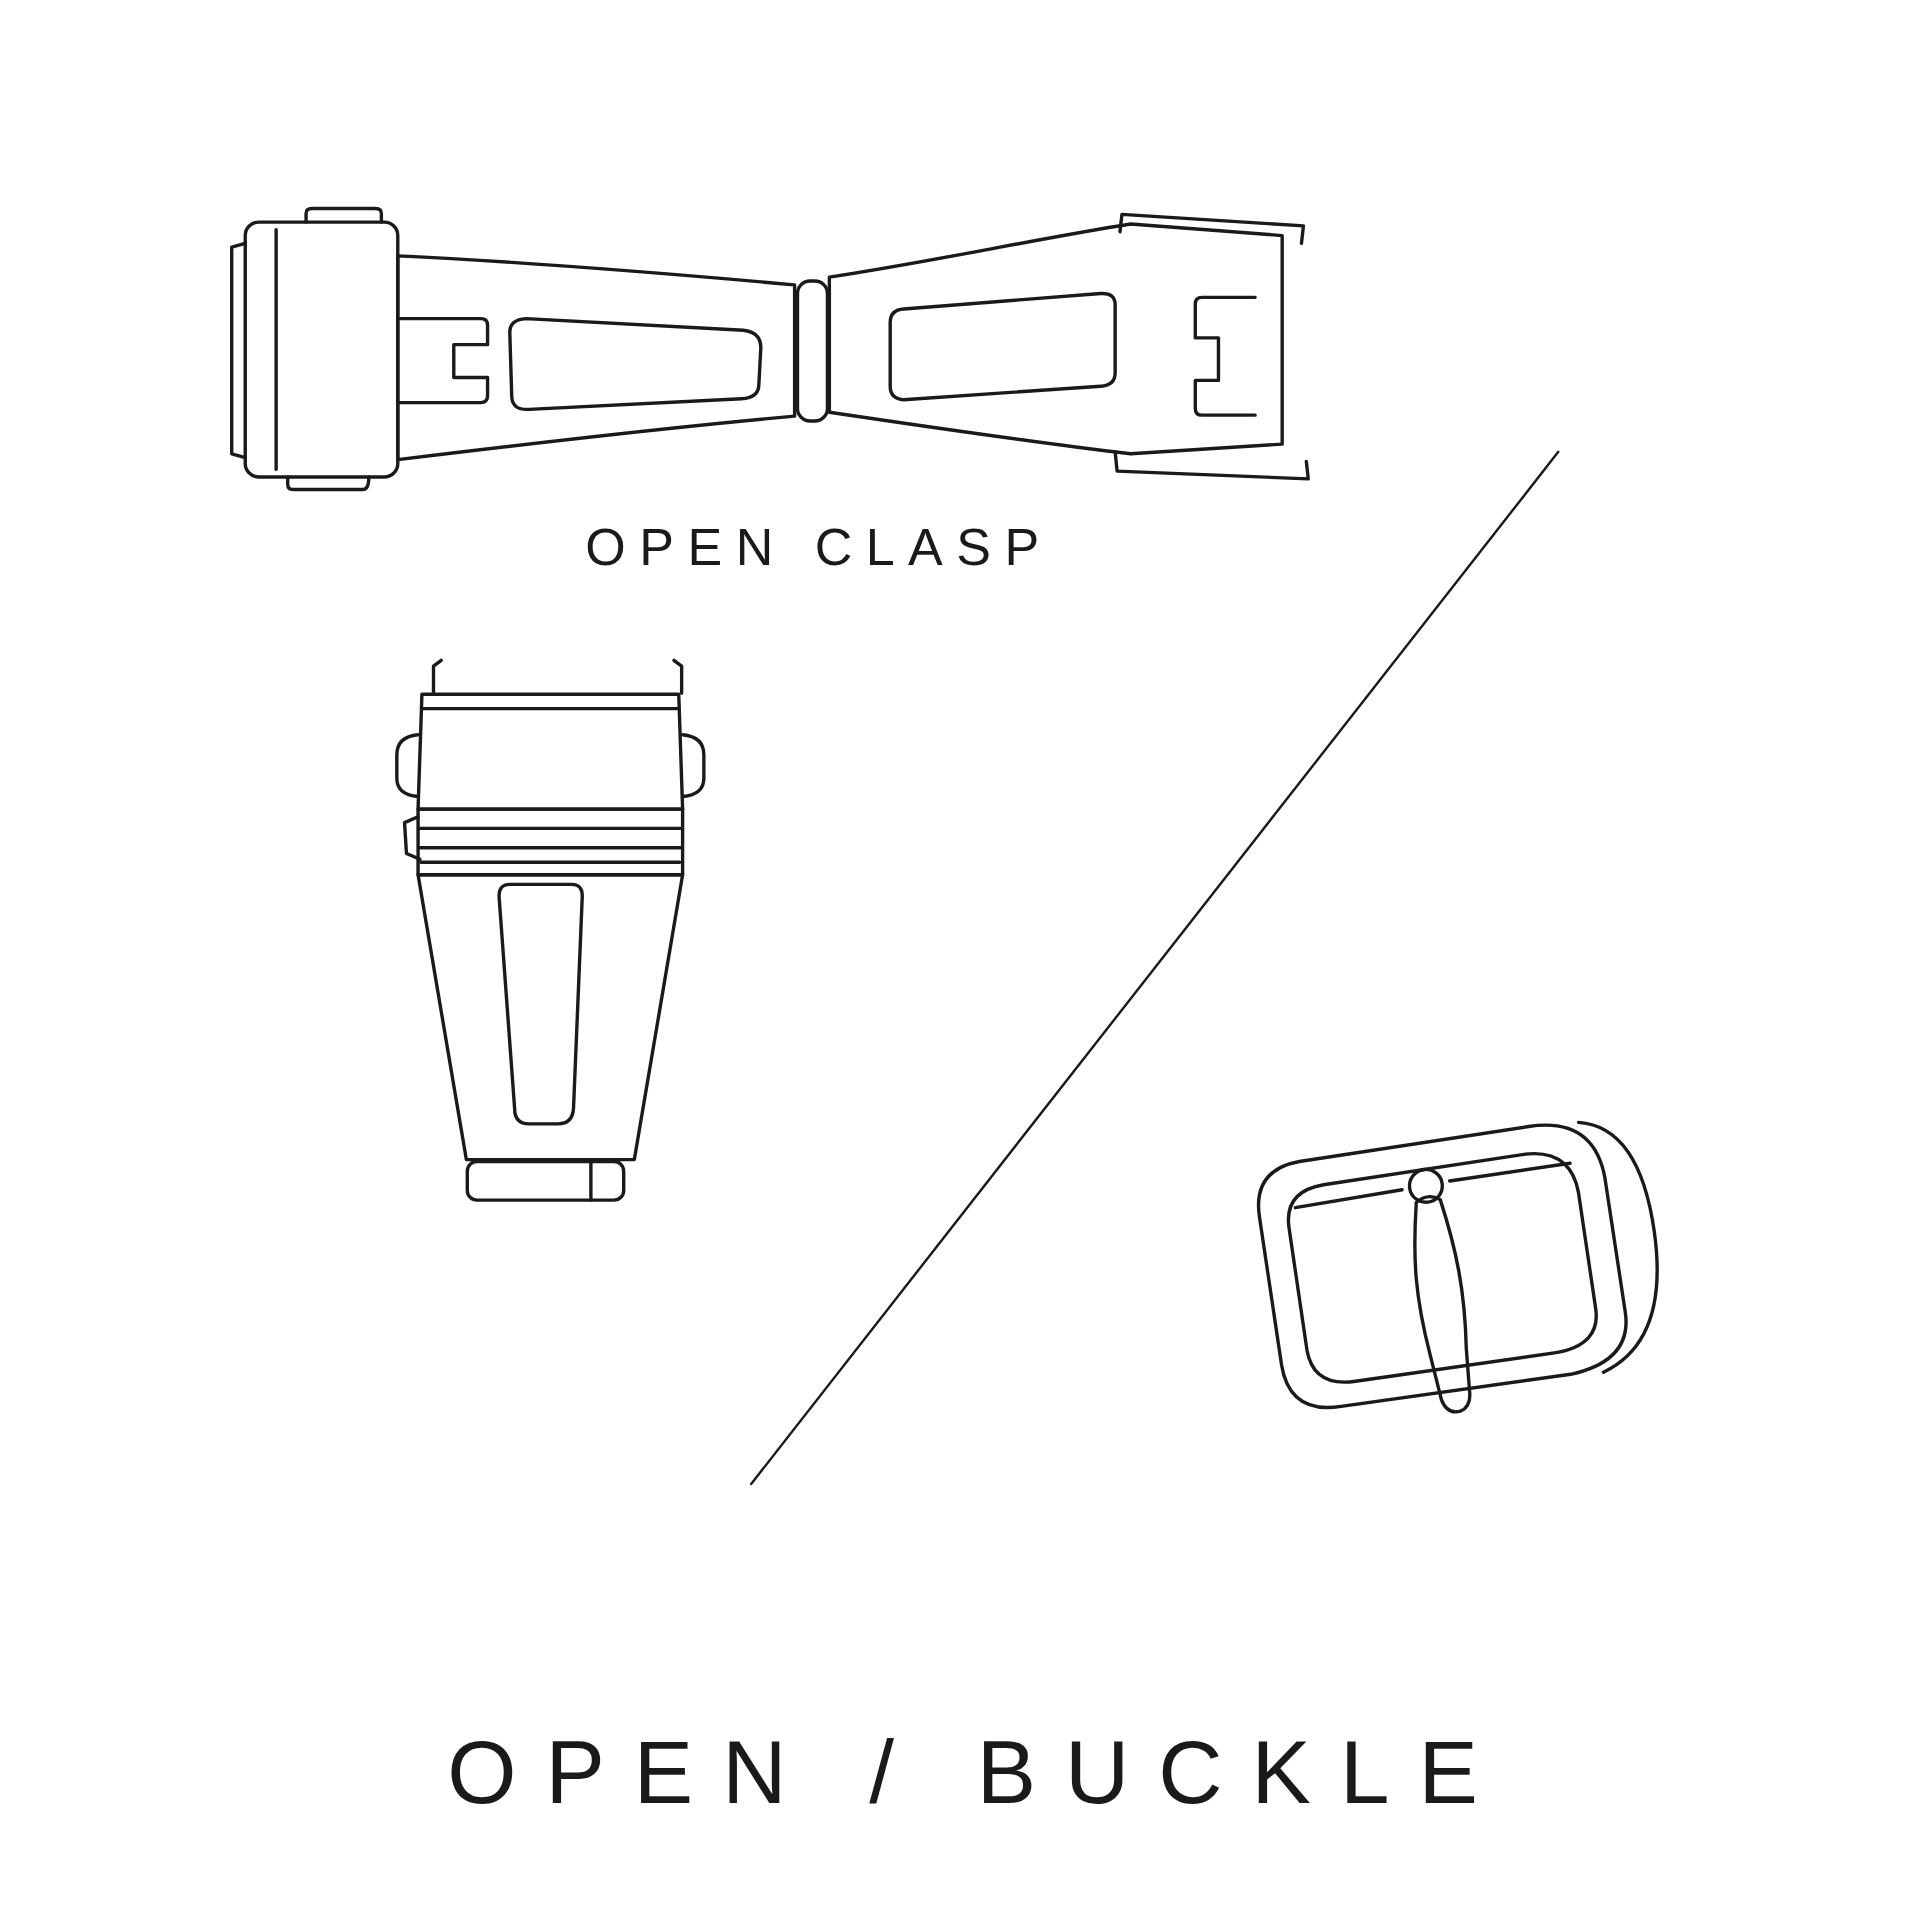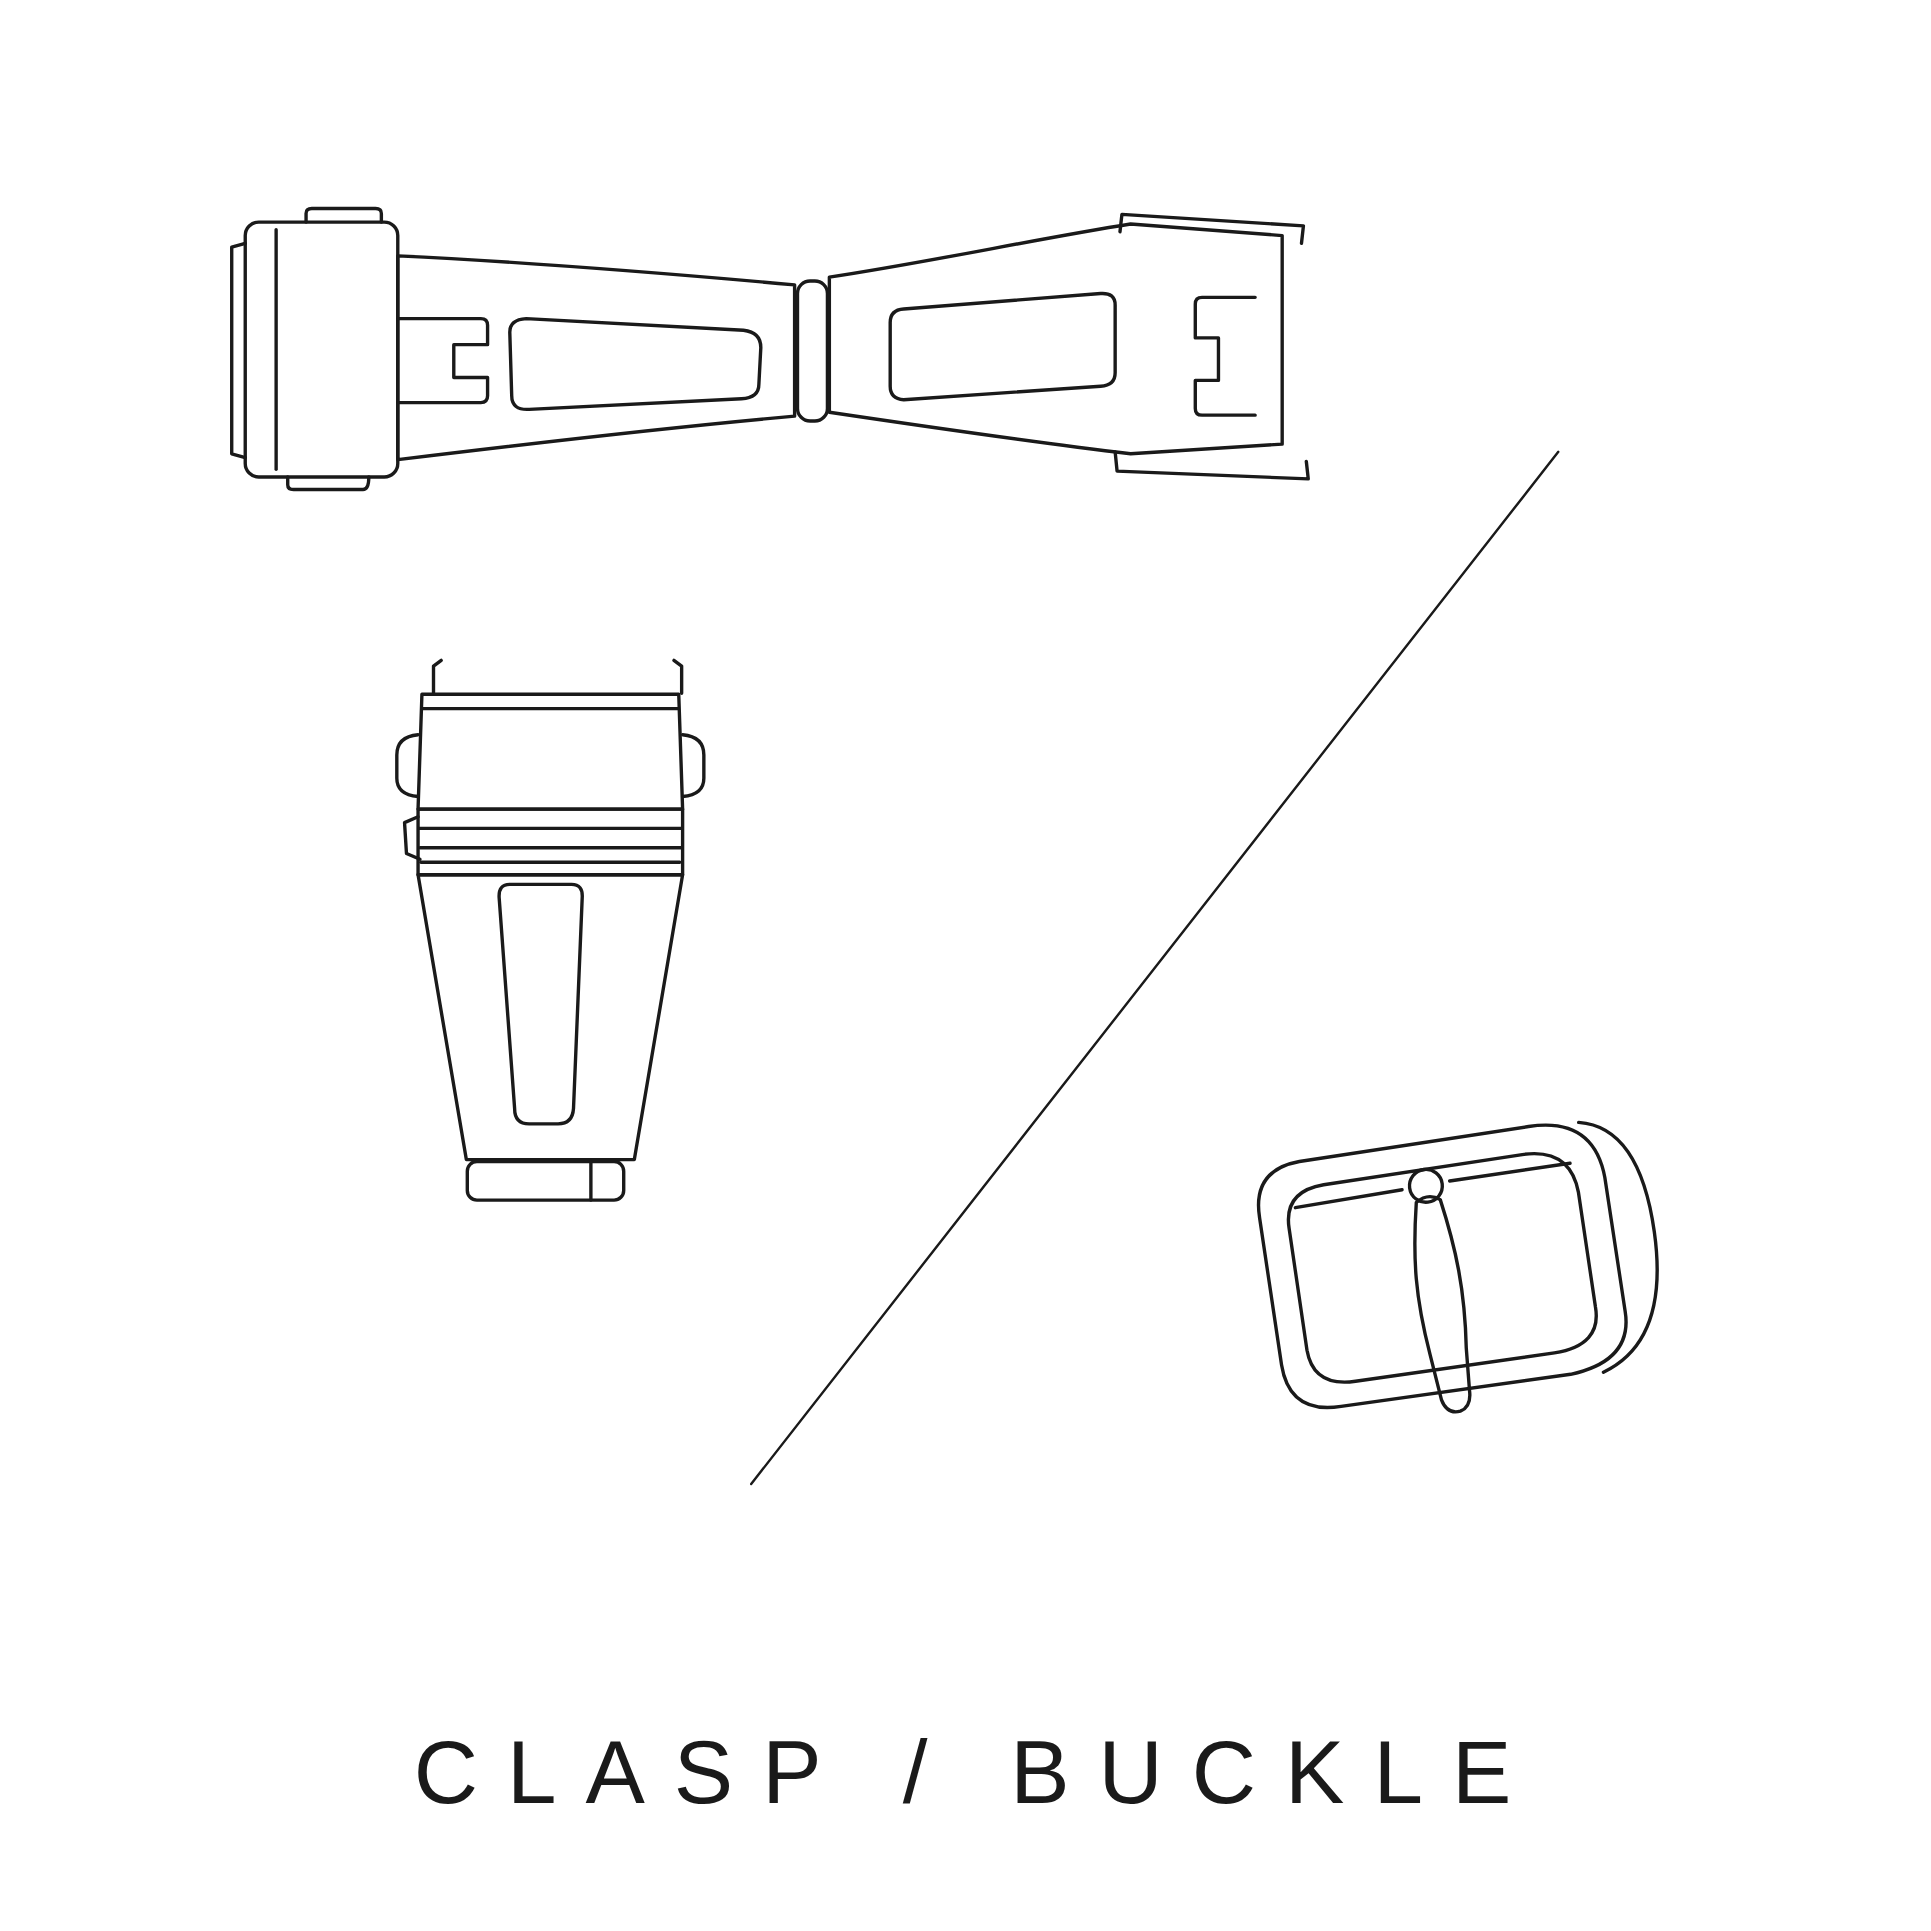--- a/index.html
+++ b/index.html
@@ -91,18 +91,19 @@
       <line x1="1350" y1="1232" x2="1462" y2="1227"></line>
       <line x1="1512" y1="1224" x2="1638" y2="1221"></line>
 
       <circle cx="1487" cy="1226" r="17"></circle>
 
       <path d="M1475 1242 C1464 1300 1462 1340 1470 1400 L1476 1448 Q1480 1464 1494 1462 Q1506 1459 1506 1442 L1508 1398 C1514 1338 1510 1294 1500 1242 Q1488 1233 1475 1242 Z"></path>
     </g>
 
   </svg>
 
+  <div class="caption" style="left:819px; top:517px;">OPEN CLASP</div>
 
 
-  <div class="title" style="left:977px; top:1721px;">CLASP / BUCKLE</div>
+  <div class="title" style="left:977px; top:1721px;">OPEN / BUCKLE</div>
 
 </div>
 
 
 </body></html>

